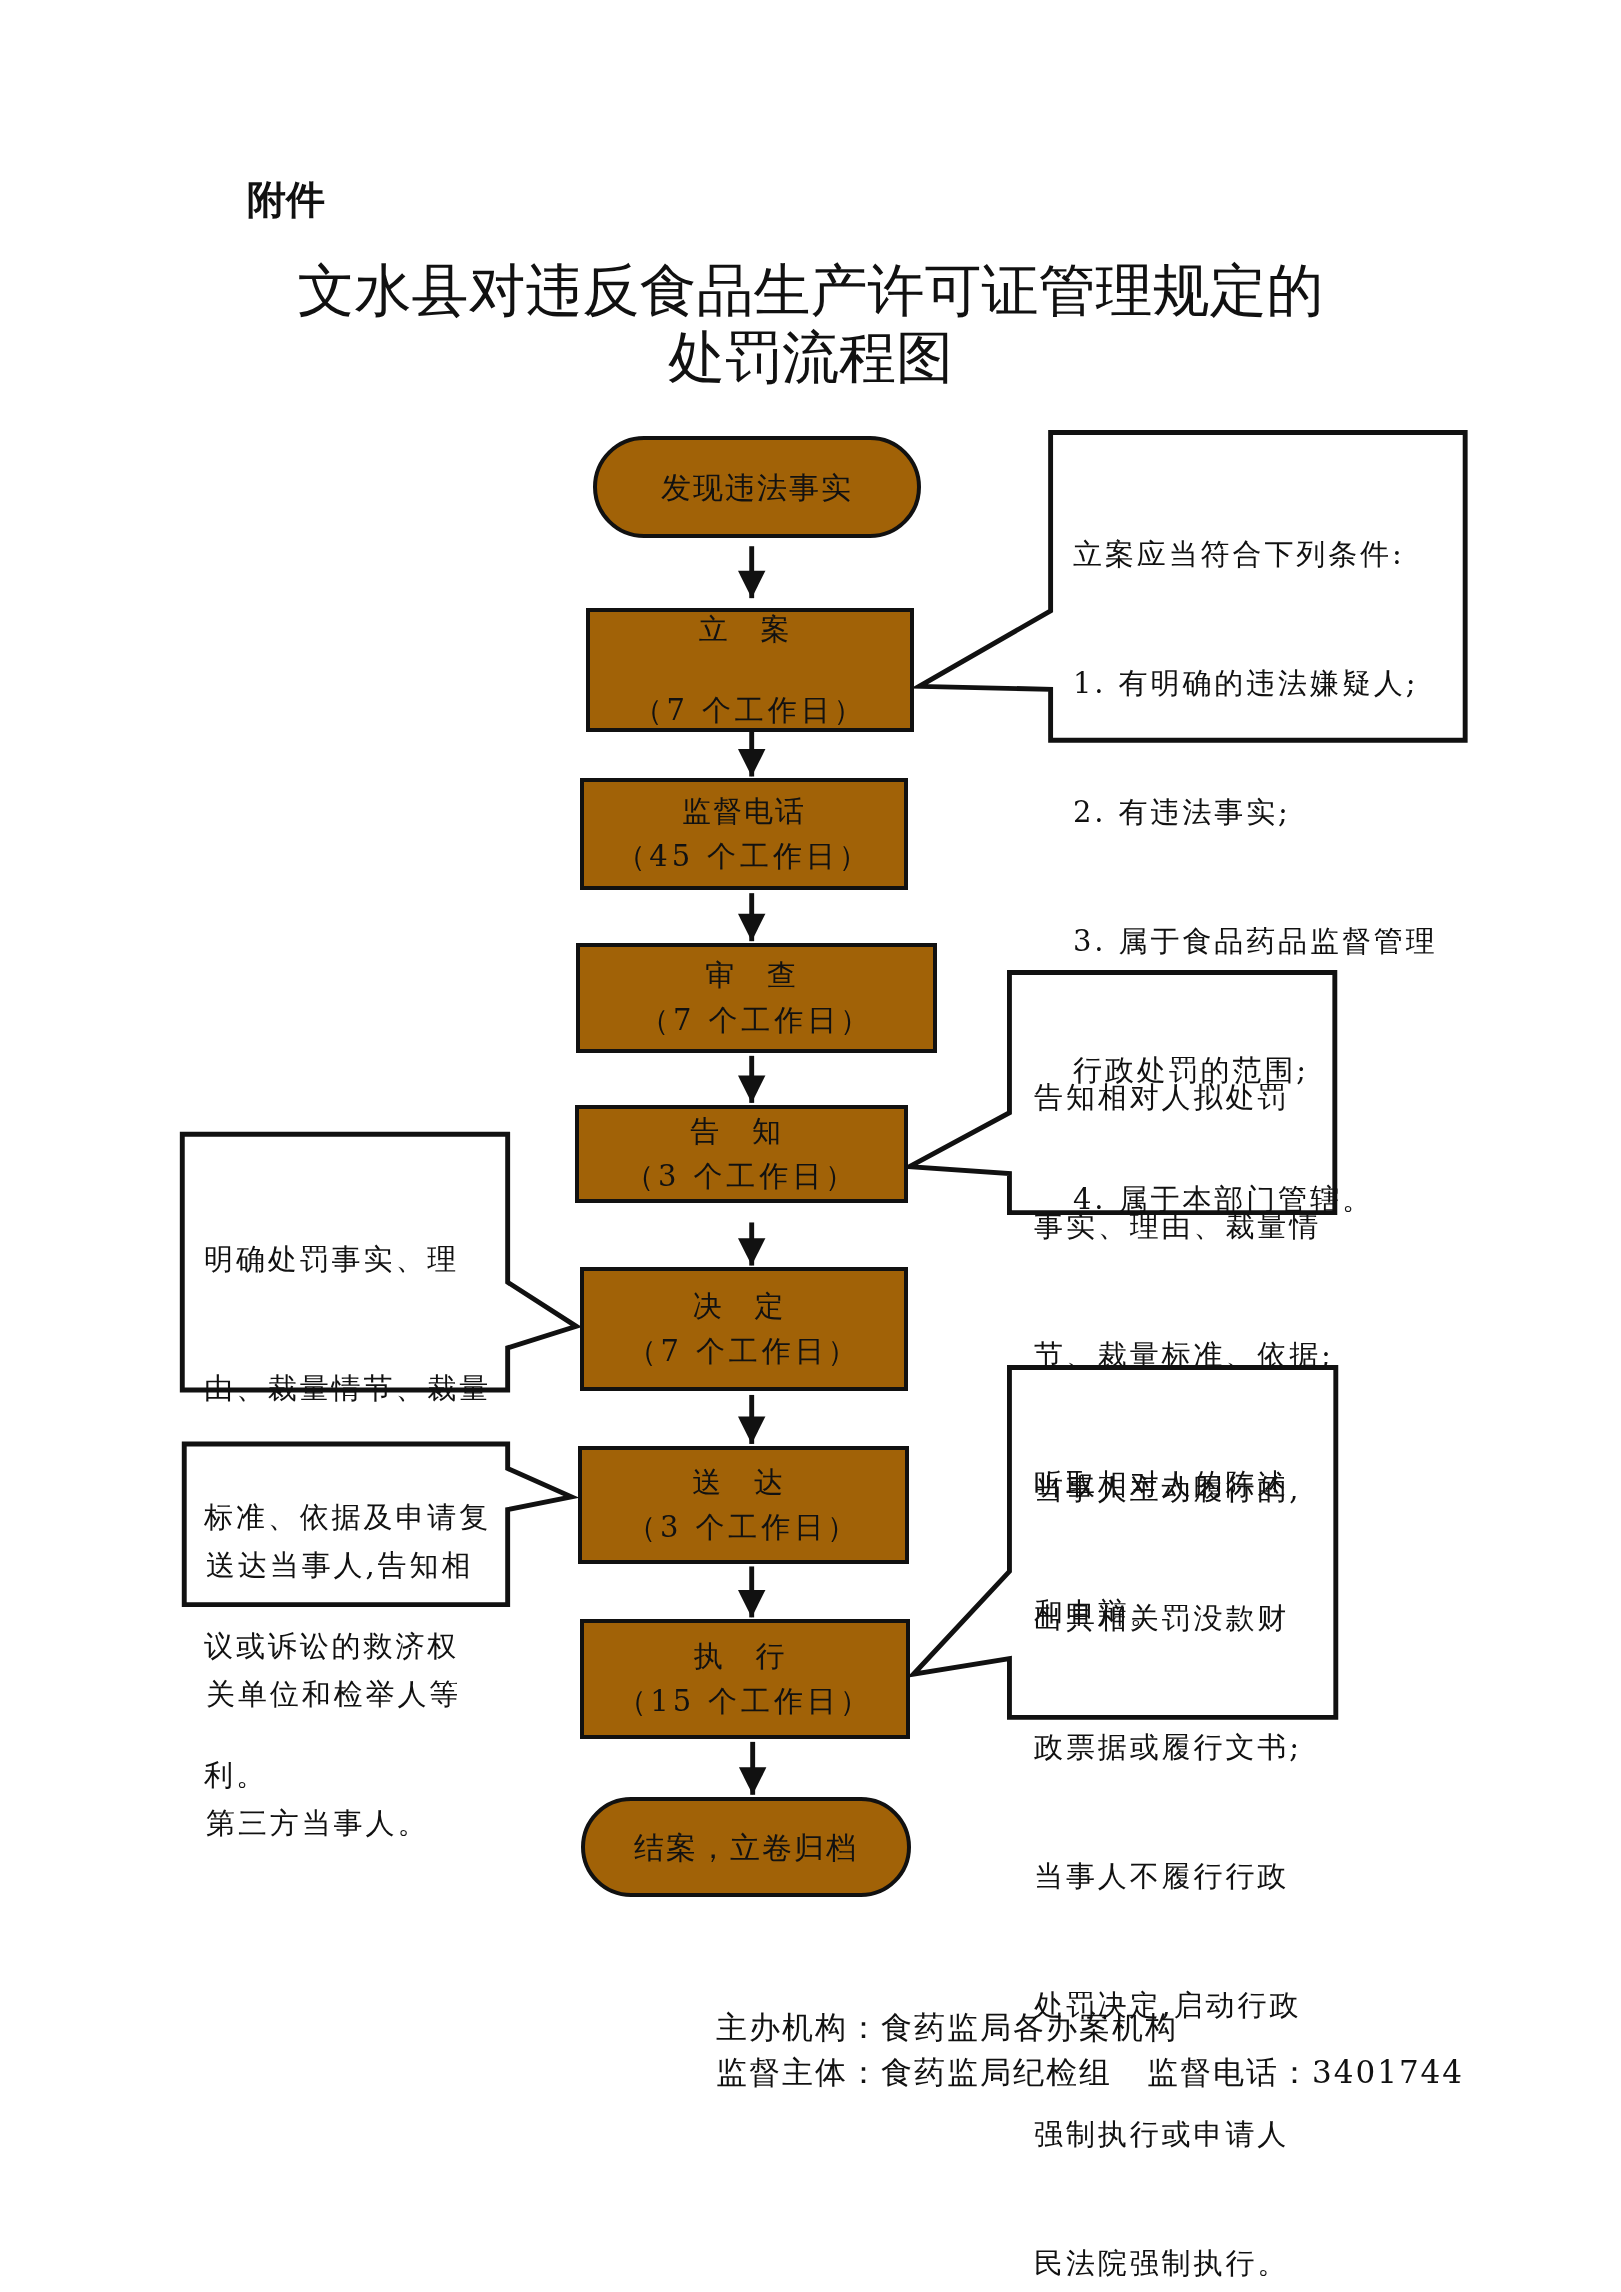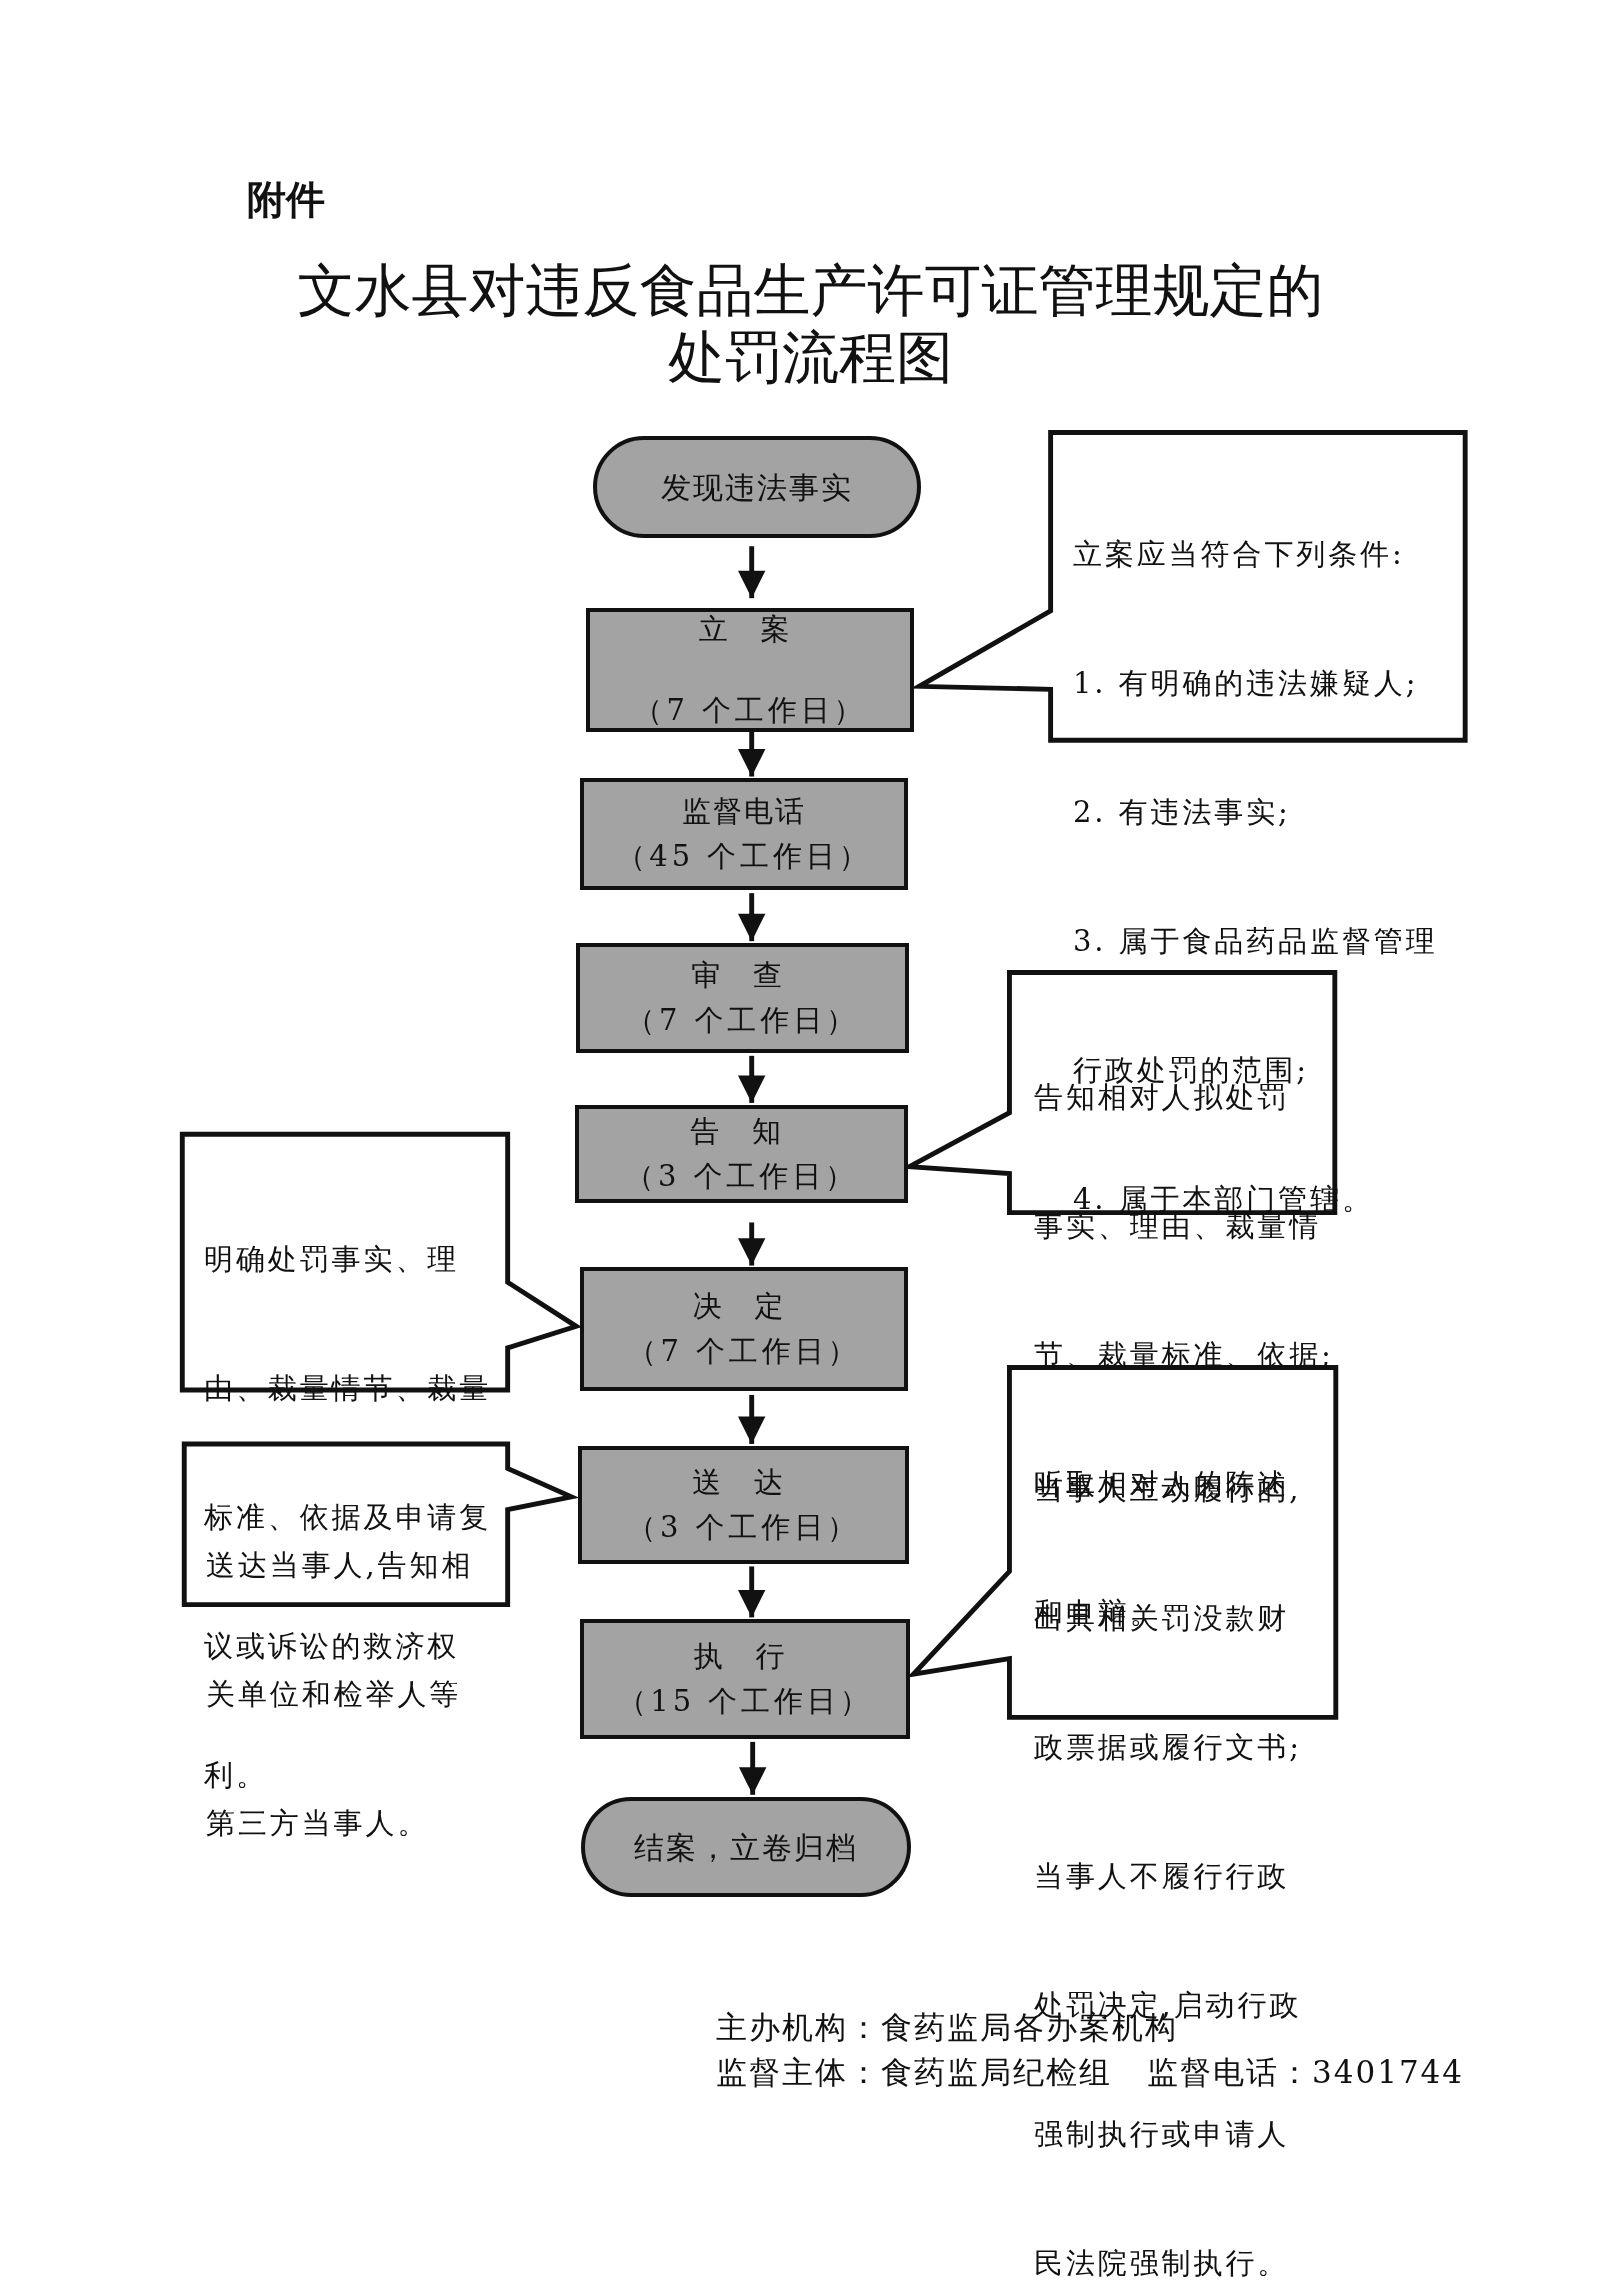--- a/index.html
+++ b/index.html
@@ -5,21 +5,21 @@
   html, body { margin: 0; padding: 0; background: #ffffff; }
   body { width: 1621px; height: 2293px; position: relative; overflow: hidden;
          font-family: "DejaVu Serif", "Liberation Serif", serif; color: #111; }
   .abs { position: absolute; }
   .attach { left: 247px; top: 173px; font-size: 39px; font-weight: bold;
             font-family: Liberation Serif, serif; letter-spacing: 0px; }
   .title { left: 0; width: 1621px; text-align: center; font-size: 57px; line-height: 65px;
            font-family: "DejaVu Serif", serif; margin-top: 19px; }
   .title.l1 { top: 239px; }
   .title.l2 { top: 306px; }
-  .node { position: absolute; box-sizing: border-box; border: 4.9px solid #111; background: #a3a3a3;
+  .node { position: absolute; box-sizing: border-box; border: 4.9px solid #111; background: #a16207;
           display: flex; flex-direction: column; align-items: center; justify-content: center;
           font-size: 29px; line-height: 45px; text-align: left; }
   .node.oval { border-radius: 59px; font-size: 30px; letter-spacing: 2px; }
   .node .label { letter-spacing: 11.8px; }
   .node .days { letter-spacing: 3.9px; }
   .callout-text { position: absolute; font-size: 29px; line-height: 43px; letter-spacing: 2.9px;
                   white-space: pre; }
   svg.lines { position: absolute; left: 0; top: 0; }
   .footer { position: absolute; left: 716px; font-size: 31px; letter-spacing: 2px; white-space: pre; }
 </style>
@@ -73,21 +73,21 @@
 </div>
 
 <div class="node" style="left:586px; top:608px; width:328px; height:124px;gap:36px;">
   <span class="label">立 案</span>
   <span class="days">（7 个工作日）</span>
 </div>
 <div class="node" style="left:580px; top:778px; width:328px; height:112px;">
   <span class="label" style="letter-spacing:2px">监督电话</span>
   <span class="days">（45 个工作日）</span>
 </div>
-<div class="node" style="left:576px; top:943px; width:333px; height:110px;">
+<div class="node" style="left:576px; top:943px; width:361px; height:110px;">
   <span class="label">审 查</span>
   <span class="days">（7 个工作日）</span>
 </div>
 <div class="node" style="left:575px; top:1105px; width:333px; height:98px;">
   <span class="label">告 知</span>
   <span class="days">（3 个工作日）</span>
 </div>
 <div class="node" style="left:580px; top:1267px; width:328px; height:124px;">
   <span class="label">决 定</span>
   <span class="days">（7 个工作日）</span>

